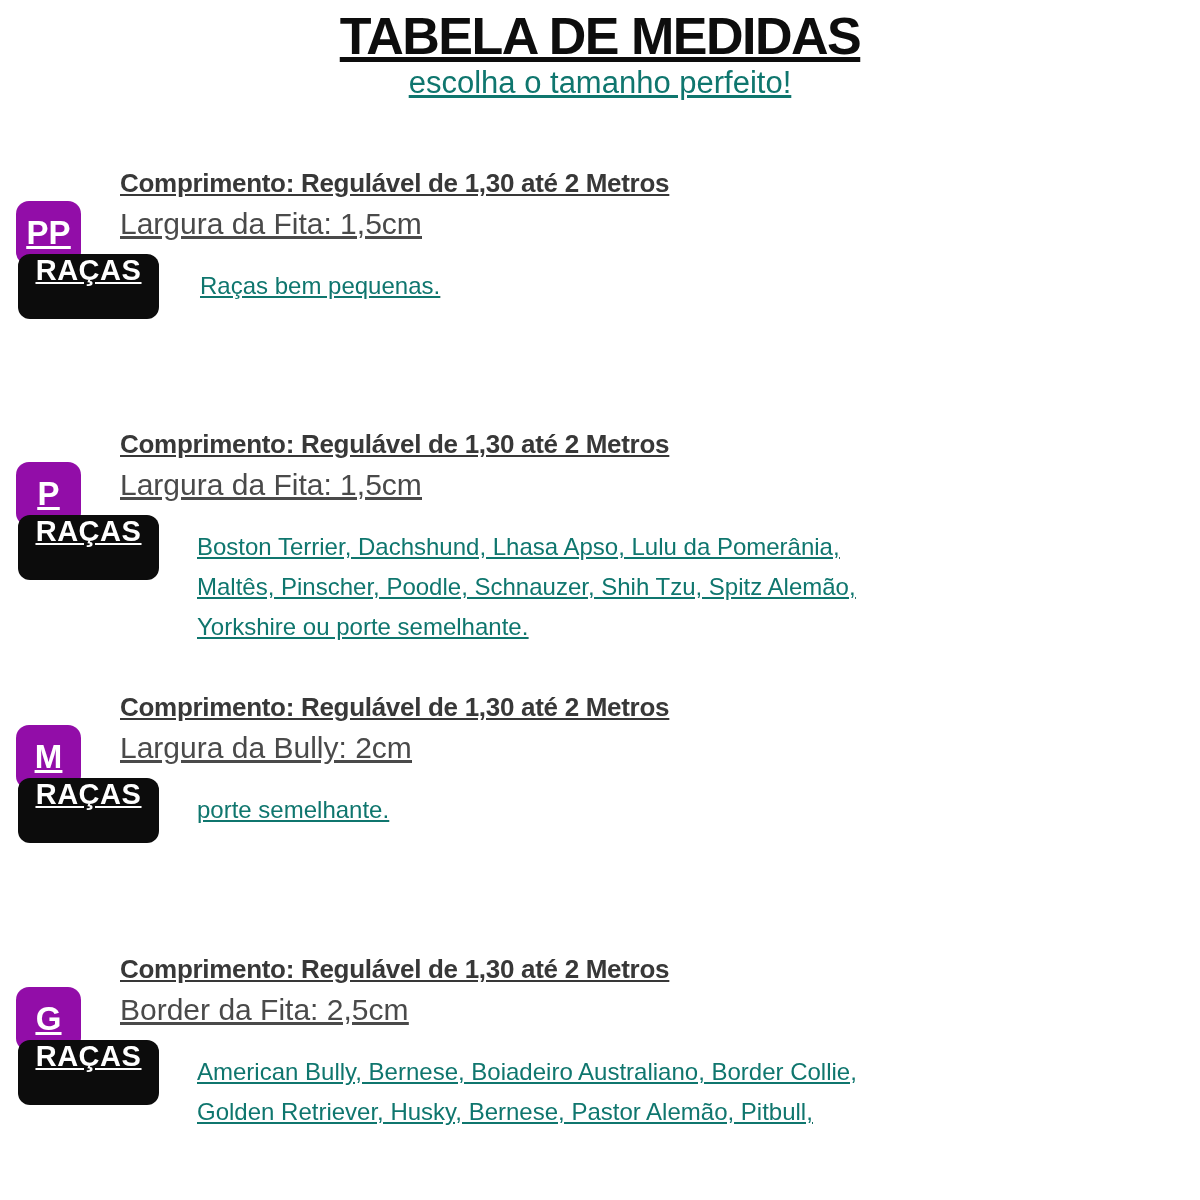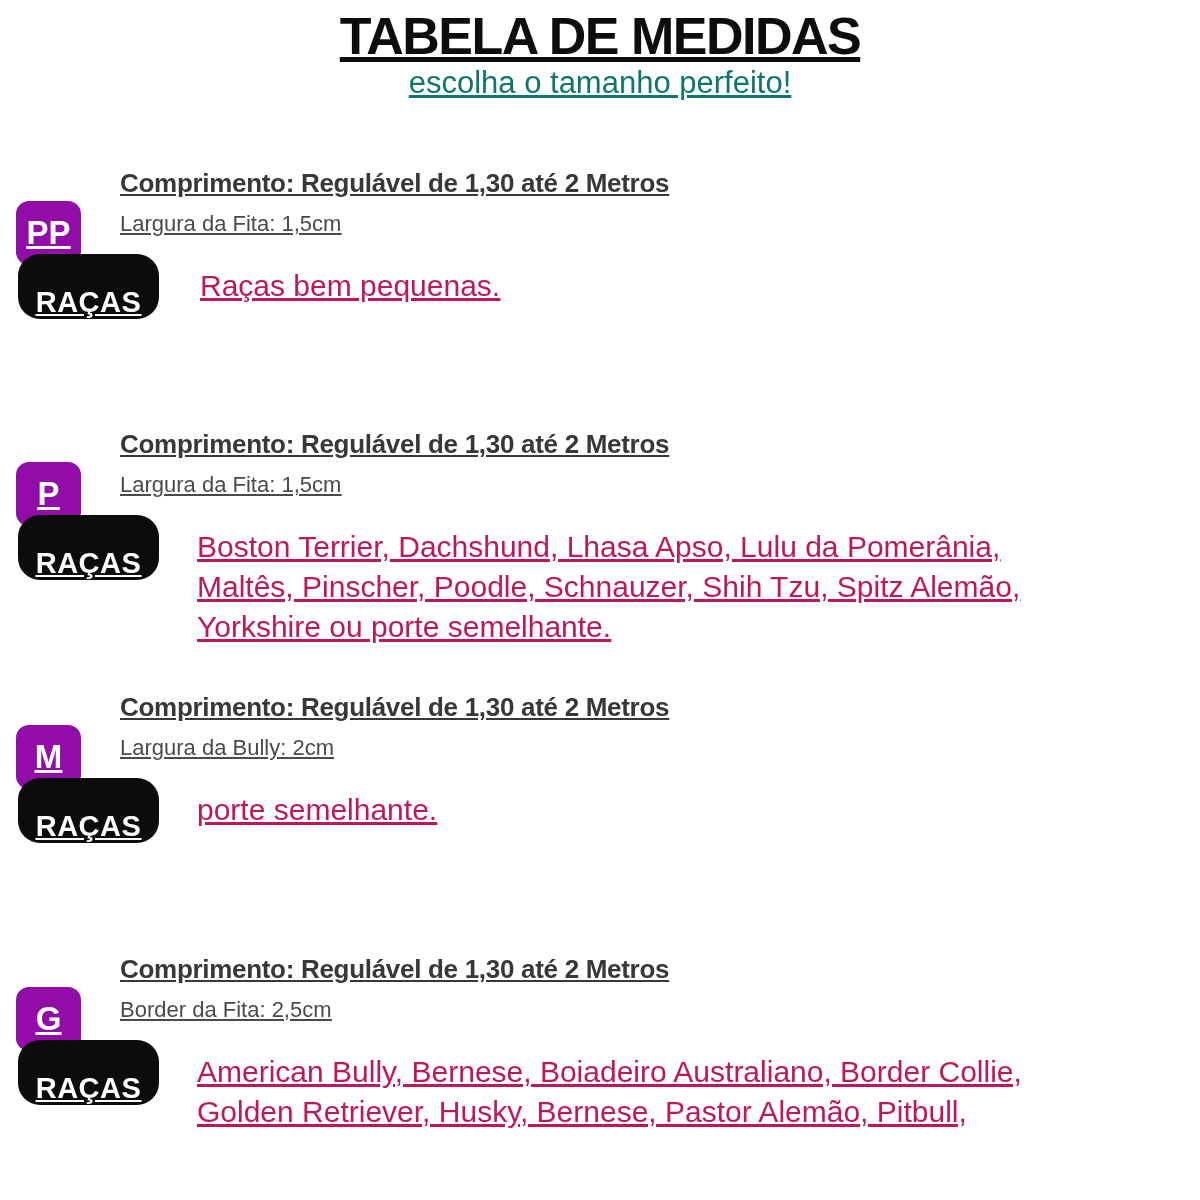--- a/index.html
+++ b/index.html
@@ -58,47 +58,47 @@
   }
   .comprimento{
     font-size:26px;
     font-weight:700;
     color:#383838;
     letter-spacing:-0.3px;
     line-height:40px;
     white-space:nowrap;
   }
   .largura{
-    font-size:22px;
+    font-size:30px;
     font-weight:400;
     color:#4a4a4a;
     line-height:41px;
     white-space:nowrap;
   }
   .racas-badge{
     position:absolute;
     left:18px;top:92px;
     width:141px;height:65px;
     background:var(--badge-black);
-    border-radius:22px;
+    border-radius:12px;
     color:#ffffff;
     font-size:29px;
     font-weight:700;
     letter-spacing:0.5px;
-    display:flex;align-items:flex-end;justify-content:center;
+    display:flex;align-items:flex-start;justify-content:center;
   }
   .breeds{
     position:absolute;
     left:197px;top:104px;
     width:980px;
   }
   .breed-line{
-    font-size:30px;
+    font-size:24px;
     font-weight:400;
-    color:#be185d;
+    color:#0f766e;
     line-height:40px;
     white-space:nowrap;
   }
   
   .section-pp{top:162px;}
   .section-p{top:423px;}
   .section-m{top:686px;}
   .section-g{top:948px;}
   
   .section-pp .breeds{left:200px;}

